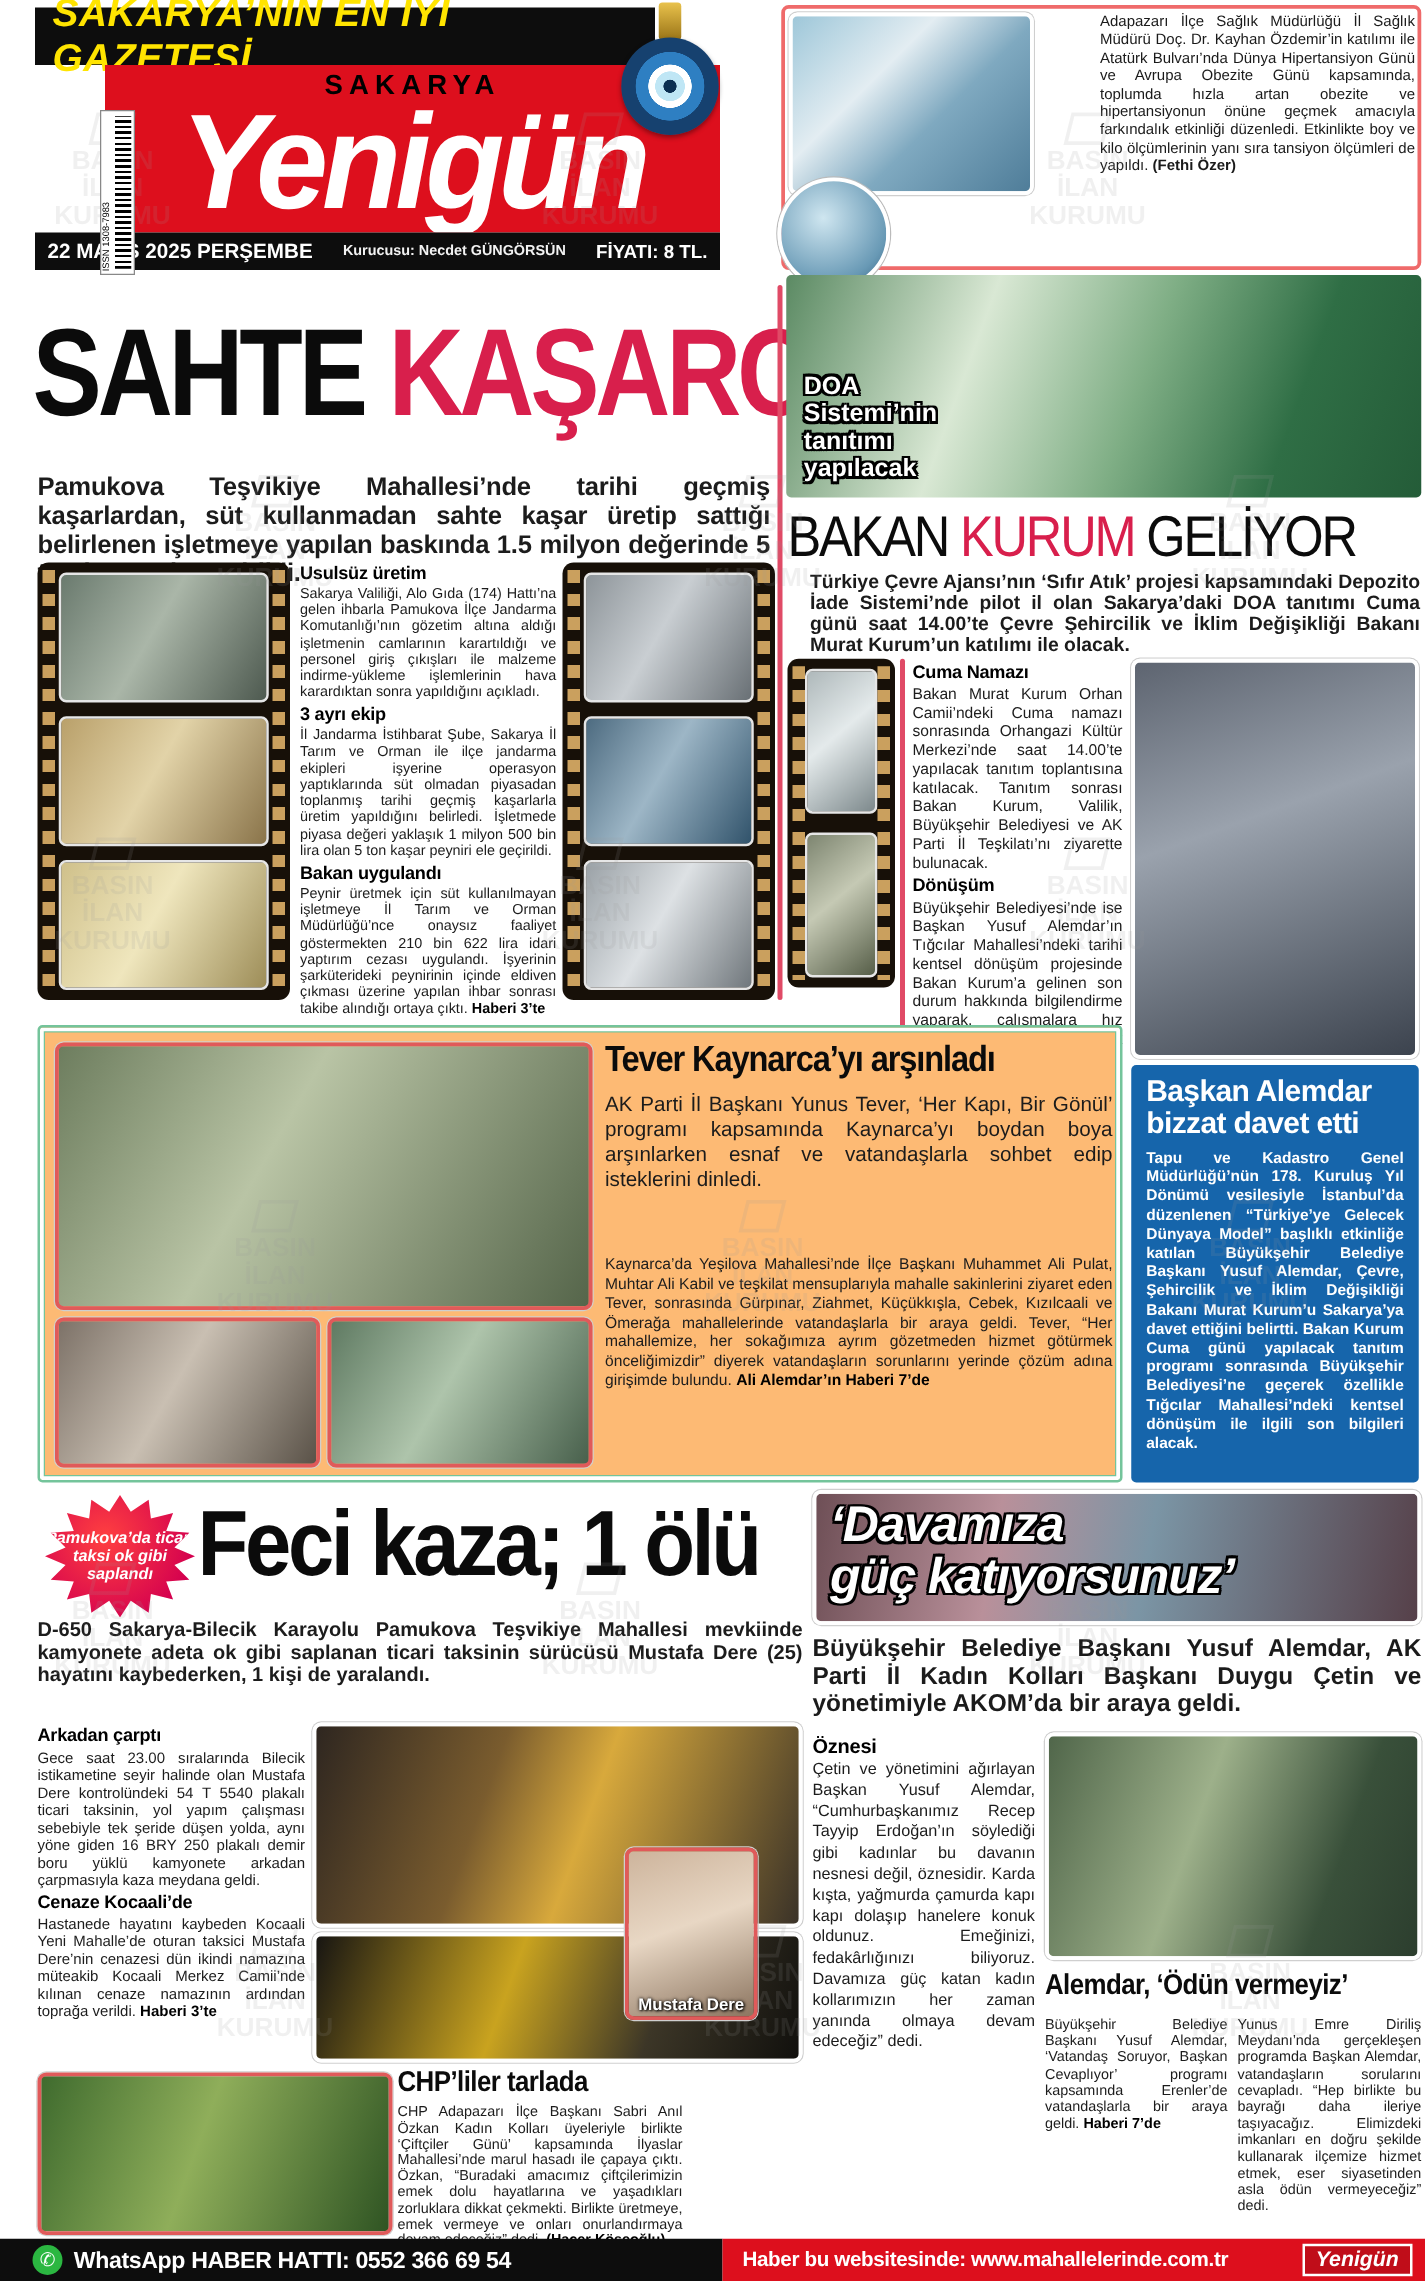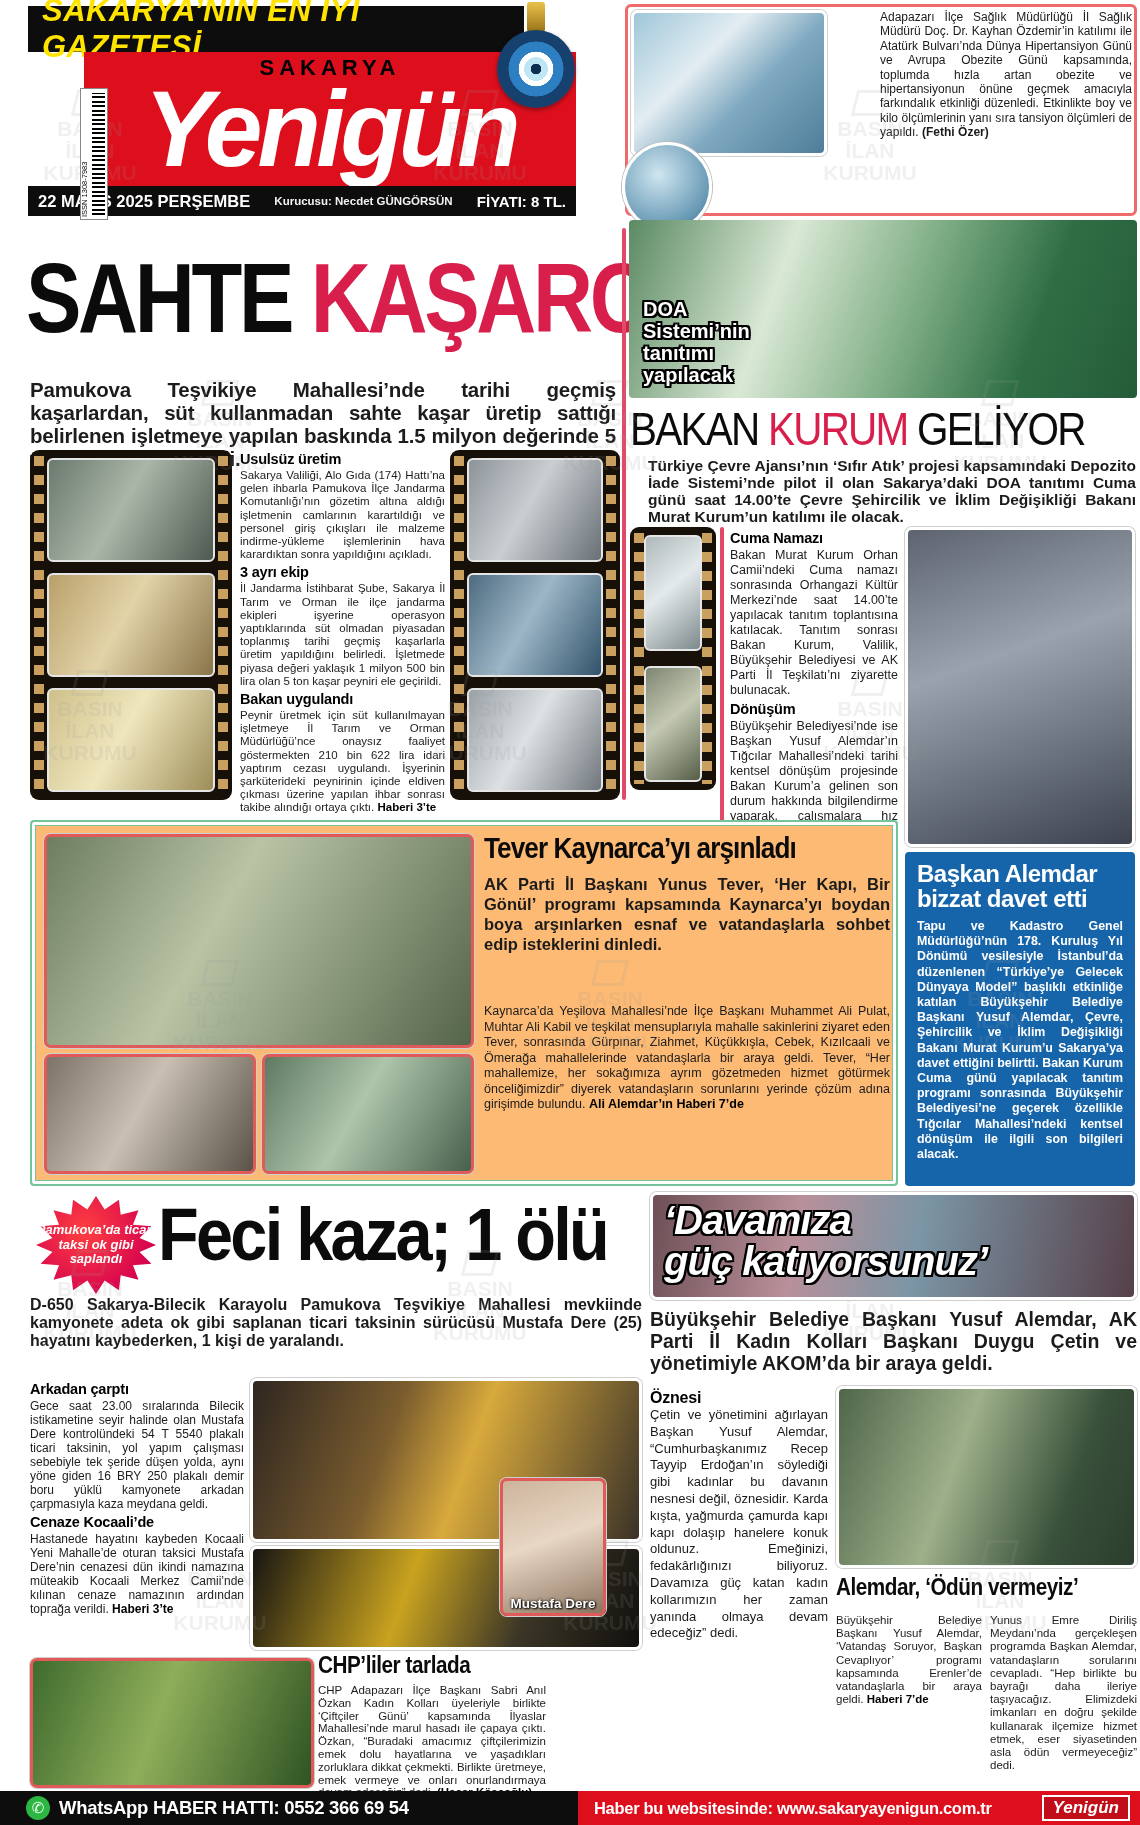--- a/index.html
+++ b/index.html
@@ -64,21 +64,21 @@
   .kurumhead{left:630px;top:402px;width:508px;font-size:46px;font-weight:400;letter-spacing:-2px;color:#0b0b0b;}
   .kurumhead .hr{color:#d81f4c;}
   .kurumdeck{left:648px;top:457px;width:488px;font-size:15.5px;line-height:1.1;font-weight:600;text-align:justify;color:#1b1b1b;}
   .bluebox{left:905px;top:852px;width:230px;height:334px;background:#1665ab;border-radius:4px;box-sizing:border-box;padding:10px 12px;}
   .bb-head{color:#fff;font-weight:900;font-size:24px;line-height:1.04;letter-spacing:-.5px;margin-bottom:7px;}
   .bb-body{color:#fff;font-weight:bold;font-size:12.4px;line-height:15.2px;text-align:justify;}
 
   
   .teverbox{left:30px;top:820px;width:868px;height:366px;background:#fdba74;border:2px solid #74c49b;border-radius:4px;box-sizing:border-box;box-shadow:inset 0 0 0 3px #fff,inset 0 0 0 4px #74c49b;}
   .t-head{font-size:29px;font-weight:900;letter-spacing:-1px;color:#0b0b0b;}
-  .t-intro{font-size:16.5px;line-height:1.22;font-weight:700;text-align:justify;color:#1b1b1b;}
+  .t-intro{font-size:16.5px;line-height:1.22;font-weight:400;text-align:justify;color:#1b1b1b;}
   .t-body{font-size:12.5px;line-height:15.5px;text-align:justify;color:#1c1c1c;}
 
   
   .badge{left:36px;top:1196px;width:120px;height:98px;display:flex;align-items:center;justify-content:center;text-align:center;
      background:radial-gradient(circle at 40% 35%,#ff4040,#d4004f 75%);color:#fff;font-weight:900;font-style:italic;font-size:13px;line-height:1.15;
      clip-path:polygon(100% 50%,86.3% 57.2%,96.2% 69.1%,80.8% 70.6%,85.4% 85.4%,70.6% 80.8%,69.1% 96.2%,57.2% 86.3%,50% 100%,42.8% 86.3%,30.9% 96.2%,29.4% 80.8%,14.6% 85.4%,19.2% 70.6%,3.8% 69.1%,13.7% 57.2%,0% 50%,13.7% 42.8%,3.8% 30.9%,19.2% 29.4%,14.6% 14.6%,29.4% 19.2%,30.9% 3.8%,42.8% 13.7%,50% 0%,57.2% 13.7%,69.1% 3.8%,70.6% 19.2%,85.4% 14.6%,80.8% 29.4%,96.2% 30.9%,86.3% 42.8%);}
   .kazahead{left:158px;top:1192px;width:492px;font-size:74px;font-weight:900;letter-spacing:-3px;color:#0b0b0b;}
   .kazadeck{left:30px;top:1296px;width:612px;font-size:16px;line-height:1.14;font-weight:700;text-align:justify;color:#1c1c1c;}
   .kazacol{left:30px;top:1378px;width:214px;height:276px;font-size:12px;line-height:14px;}
   .portrait-cap{position:absolute;left:0;right:0;bottom:2px;text-align:center;color:#fff;font-weight:bold;font-size:13.5px;
@@ -255,21 +255,21 @@
     <span>Büyükşehir Belediye Başkanı Yusuf Alemdar, ‘Vatandaş Soruyor, Başkan Cevaplıyor’ programı kapsamında Erenler’de vatandaşlarla bir araya geldi.</span>
     <span class="more">Haberi 7’de</span>
   </div>
   <div class="abs erencol" style="left:990px;top:1614px;width:147px;">Yunus Emre Diriliş Meydanı’nda gerçekleşen programda Başkan Alemdar, vatandaşların sorularını cevapladı. “Hep birlikte bu bayrağı daha ileriye taşıyacağız. Elimizdeki imkanları en doğru şekilde kullanarak ilçemize hizmet etmek, eser siyasetinden asla ödün vermeyeceğiz” dedi.</div>
 
   <div class="abs foot-black">
     <span class="wapp">✆</span>
     <span class="txt">WhatsApp HABER HATTI: 0552 366 69 54</span>
   </div>
   <div class="abs foot-red">
-    <span class="txt">Haber bu websitesinde: www.sakaryayenigun.com.tr</span>
+    <span class="txt">Haber bu websitesinde: www.mahallelerinde.com.tr</span>
     <span class="foot-logo">Yenigün</span>
   </div>
 
   <div id="wm-host">
       <div class="wm" style="left: 30px; top: 90px;">BASIN İLAN KURUMU</div>
       <div class="wm" style="left: 420px; top: 90px;">BASIN İLAN KURUMU</div>
       <div class="wm" style="left: 810px; top: 90px;">BASIN İLAN KURUMU</div>
       <div class="wm" style="left: 160px; top: 380px;">BASIN İLAN KURUMU</div>
       <div class="wm" style="left: 550px; top: 380px;">BASIN İLAN KURUMU</div>
       <div class="wm" style="left: 940px; top: 380px;">BASIN İLAN KURUMU</div>

